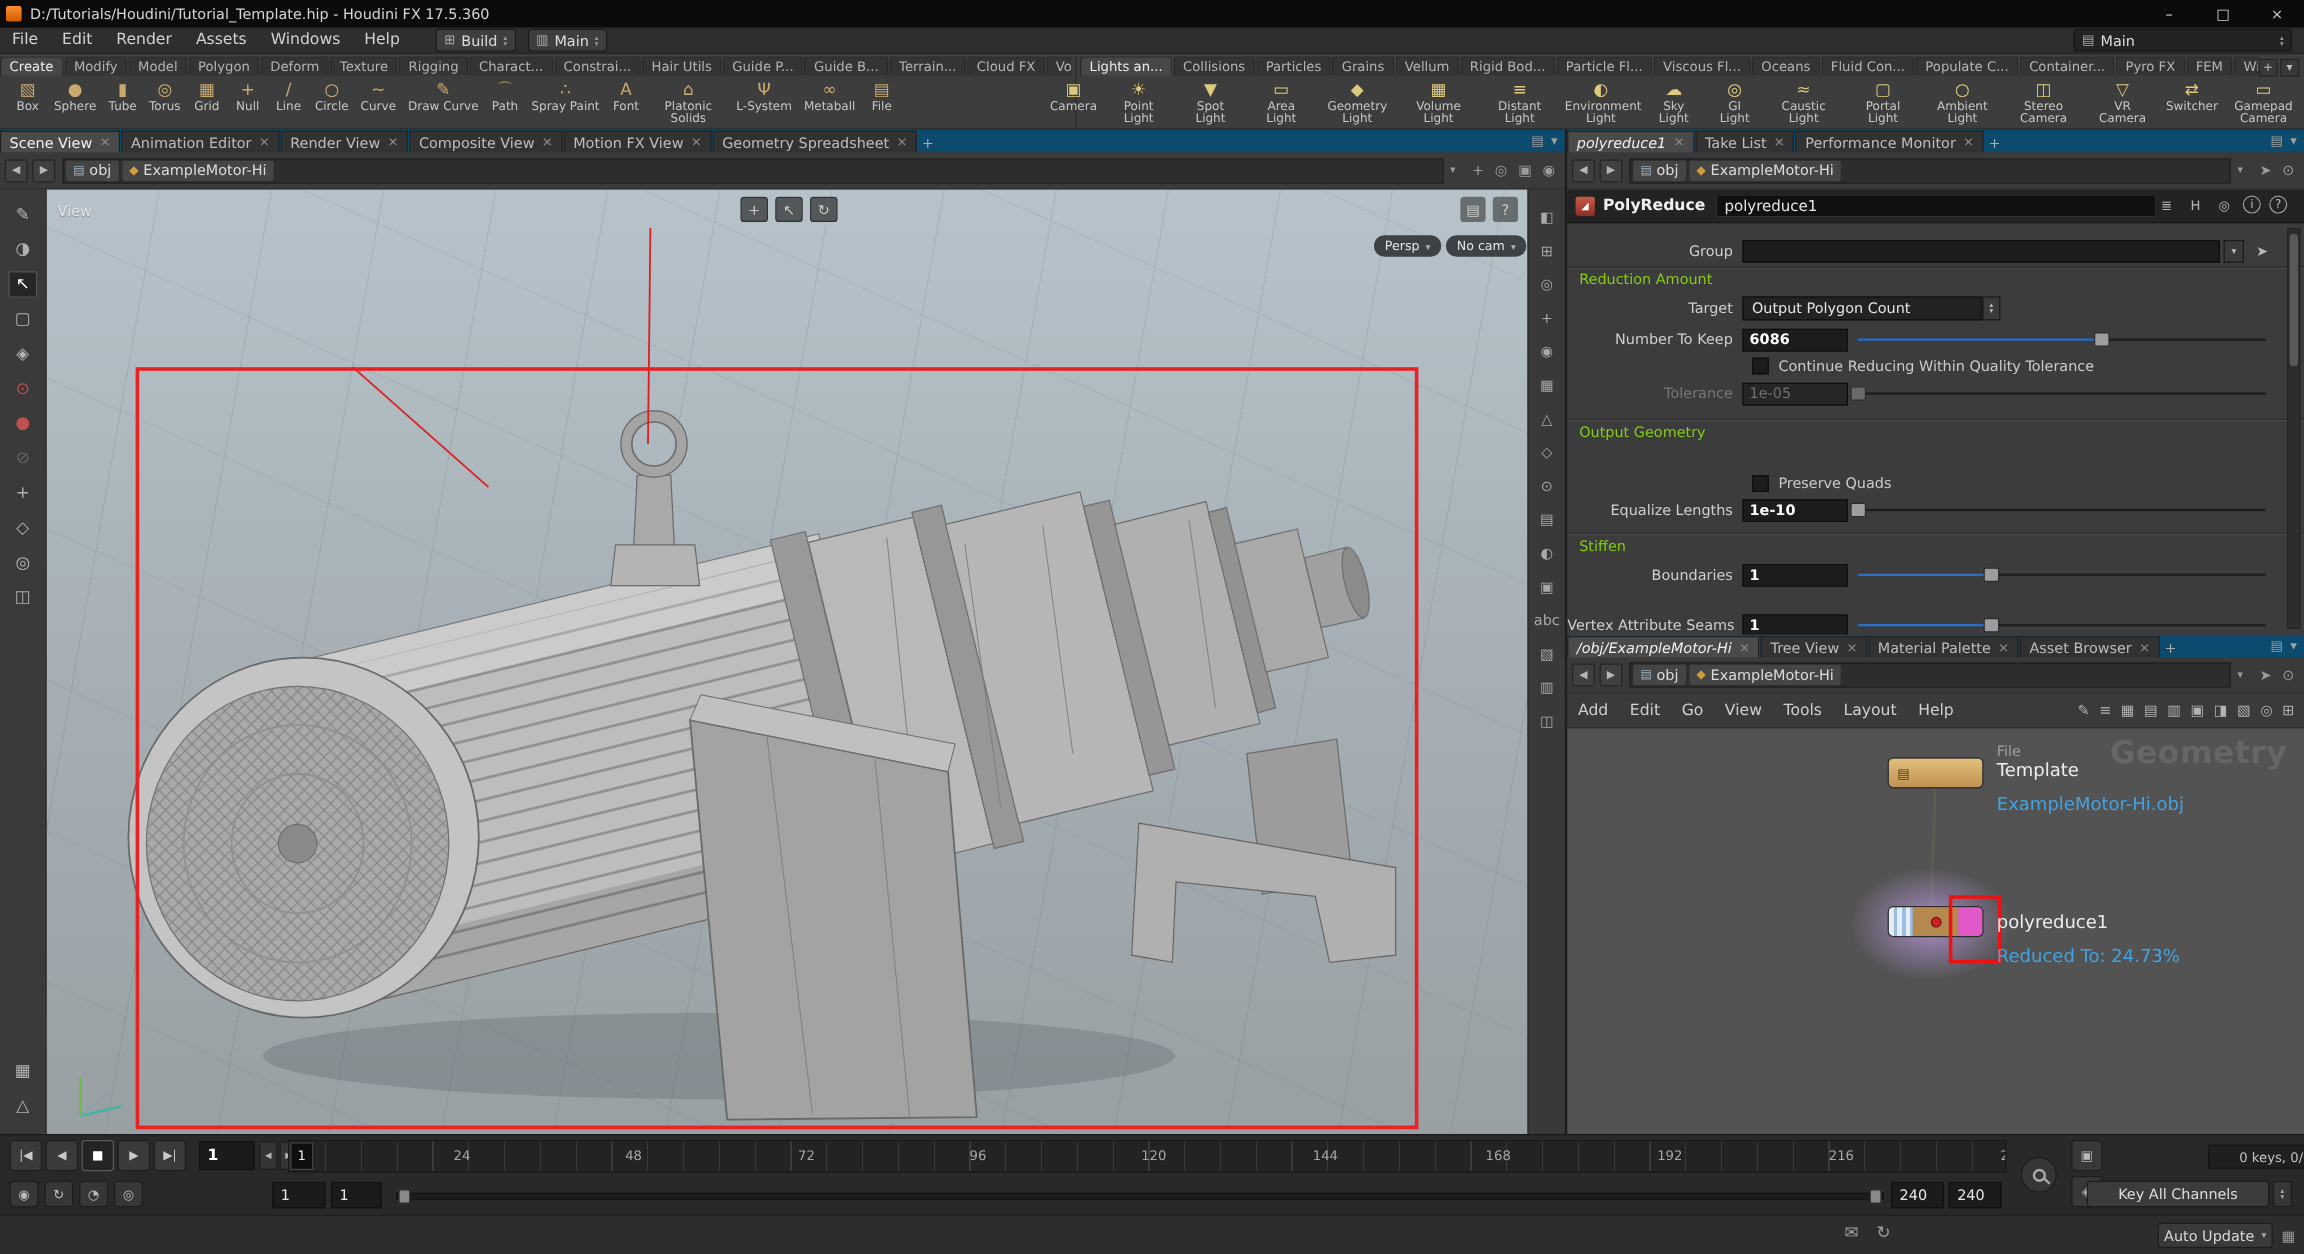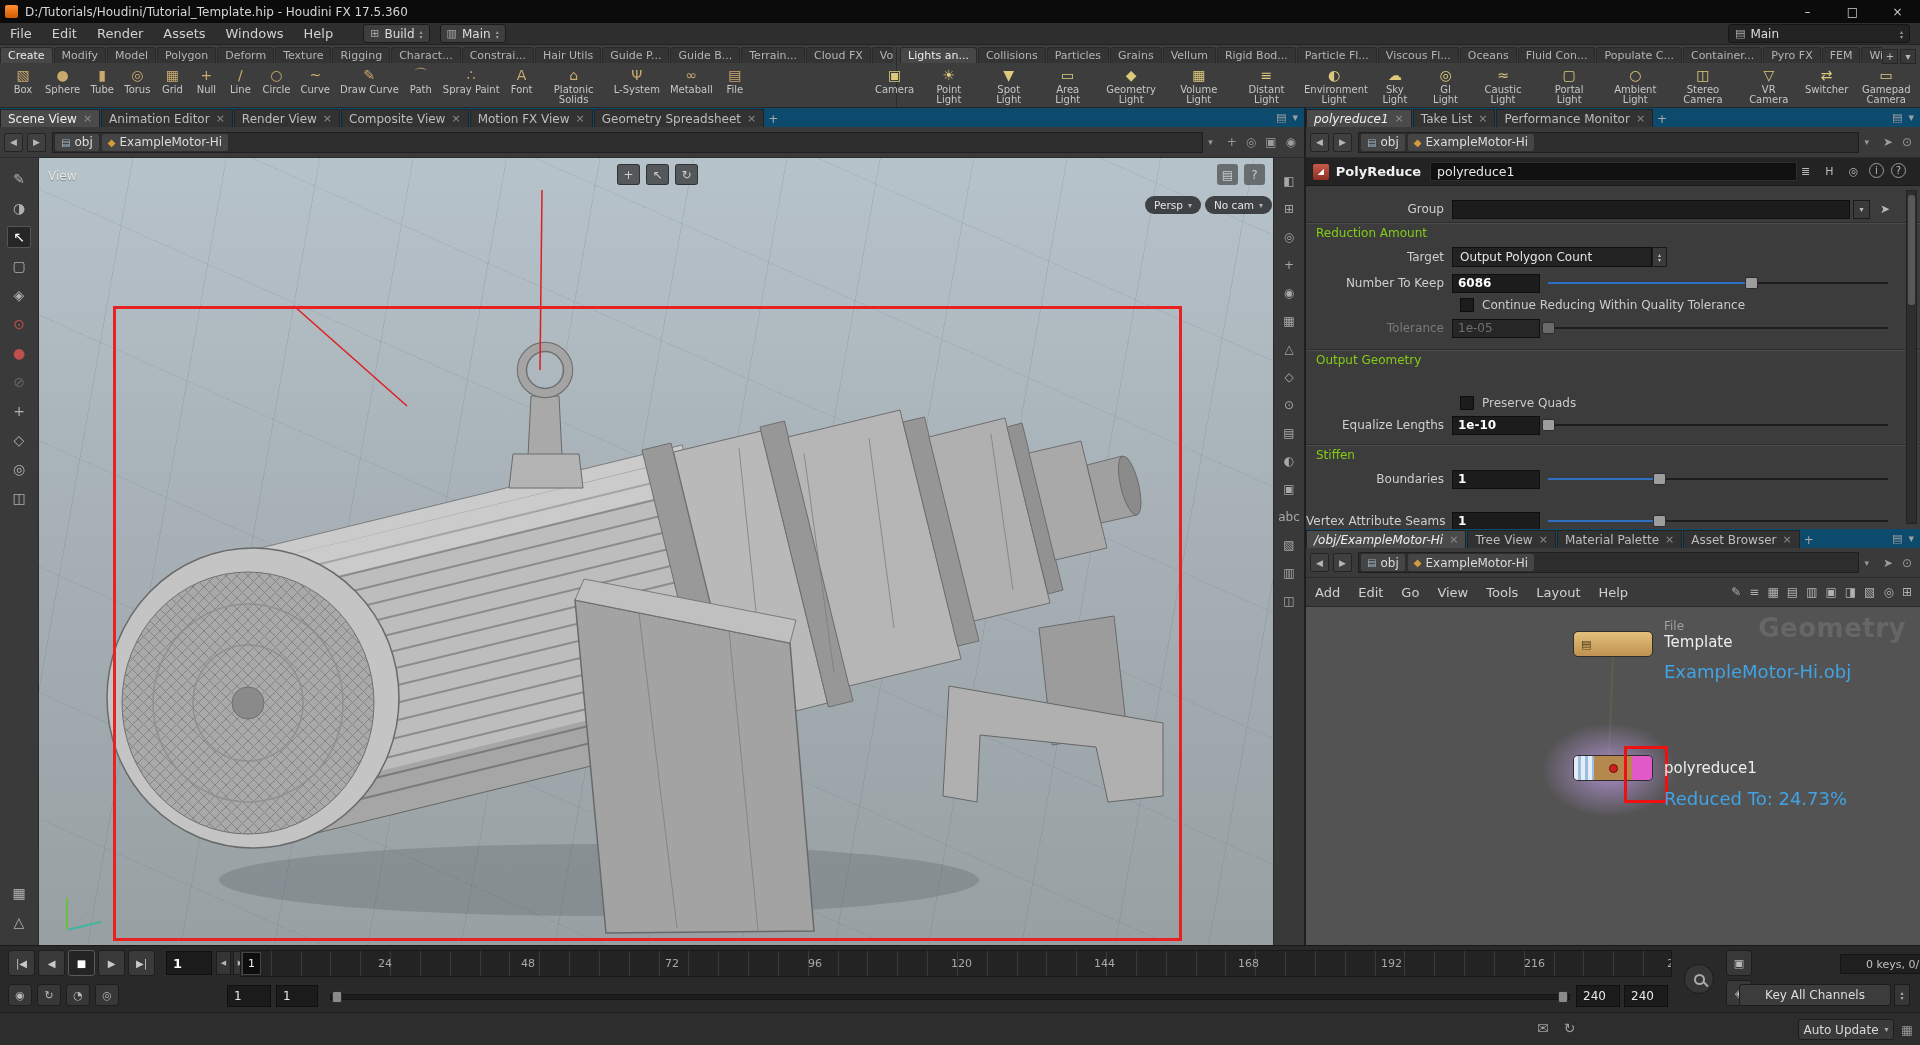--- a/index.html
+++ b/index.html
@@ -128,21 +128,21 @@
   #file-node .fni{font-size:11px;color:#503e18}
   #poly-node{position:absolute;left:267px;top:148px;width:80px;height:26px;border-radius:5px;border:1px solid #2d2d2d;display:flex;overflow:hidden}
   .seg-l{width:20px;background:repeating-linear-gradient(90deg,#e4edf7 0 4px,#9cbede 4px 7px)}
   .seg-m{flex:1;background:#b5884d;display:flex;align-items:center;justify-content:center}
   .err-dot{width:9px;height:9px;border-radius:50%;background:#cf2020;border:1px solid #6f0e0e}
   .seg-r{width:20px;background:#e158c9}
   #net-redbox{position:absolute;left:318px;top:139px;width:44px;height:57px;border:3px solid #ee1111}
   .nlabel{position:absolute;left:358px;white-space:nowrap}
   .nlabel.ntype{color:#9f9f9f;font-size:12px}
   .nlabel.nname{color:#ededed;font-size:15px}
-  .nlabel.ninfo{color:#41a3e3;font-size:18px}
+  .nlabel.ninfo{color:#41a3e3;font-size:15px}
 
   
   #playbar{position:absolute;left:0;top:945px;width:1920px;height:67px;background:#292929;border-top:1px solid #1a1a1a}
   #transport{position:absolute;left:8px;top:4px;display:flex;gap:3px}
   .tbtn{width:27px;height:26px;background:#3a3a3a;border:1px solid #1e1e1e;border-radius:3px;color:#c9c9c9;font-size:10px;display:flex;align-items:center;justify-content:center}
   .tbtn.active{background:#242424;border-color:#5a5a5a;color:#fff}
   #frame-field{position:absolute;left:166px;top:5px;width:46px;height:24px;background:#1b1b1b;border:1px solid #101010;color:#fff;font-weight:bold;font-size:13px;display:flex;align-items:center;padding:0 6px}
   #step-btns{position:absolute;left:216px;top:5px;display:flex;gap:2px}
   #step-btns div{width:15px;height:24px;background:#353535;border:1px solid #1d1d1d;color:#b5b5b5;font-size:7px;display:flex;align-items:center;justify-content:center}
   #ruler{position:absolute;left:240px;top:4px;width:1432px;height:27px;background:#232323;border:1px solid #181818;overflow:hidden;

